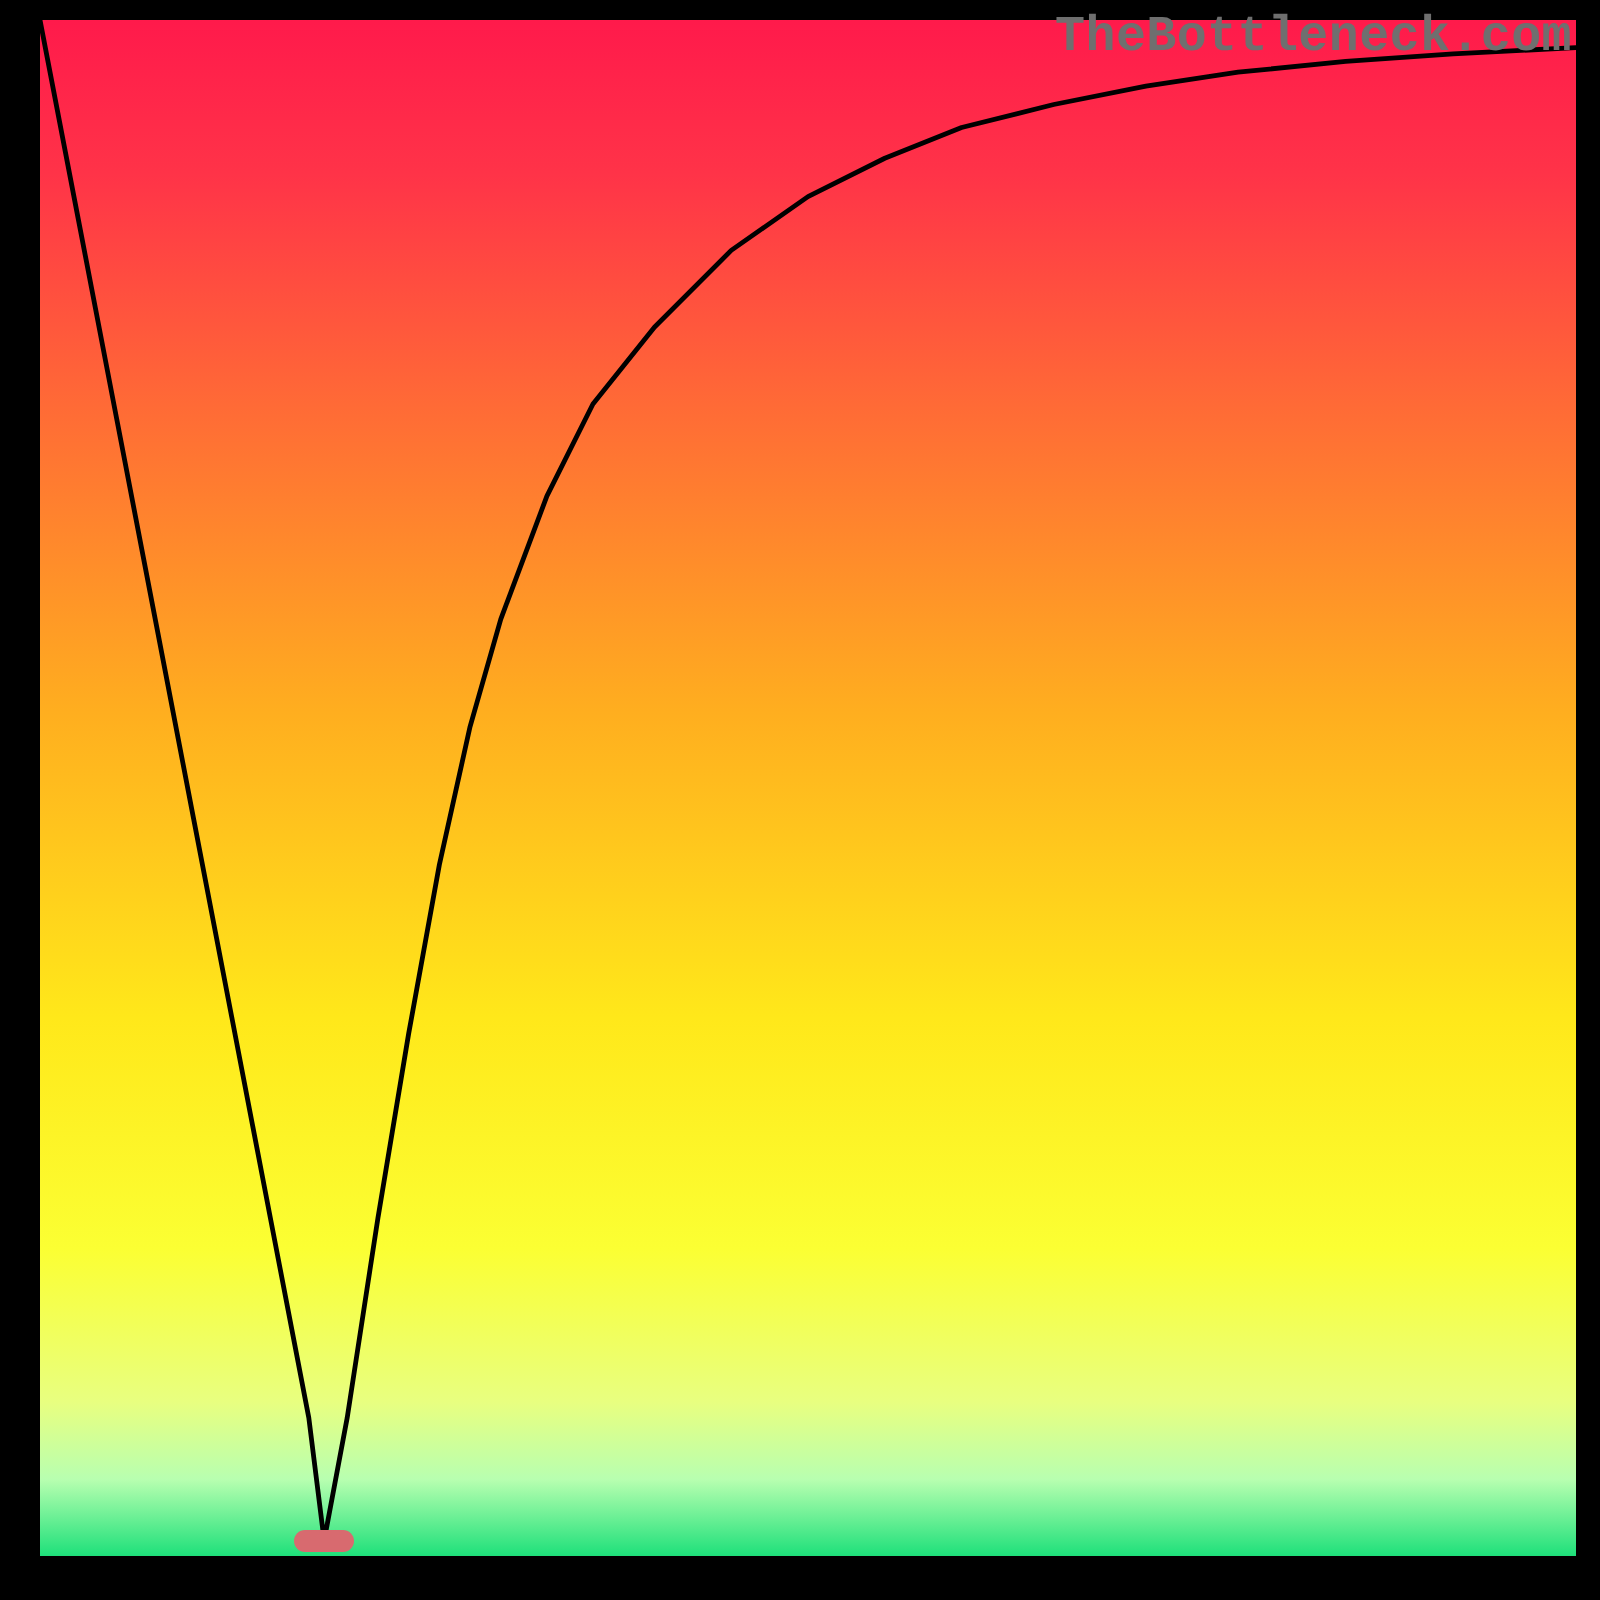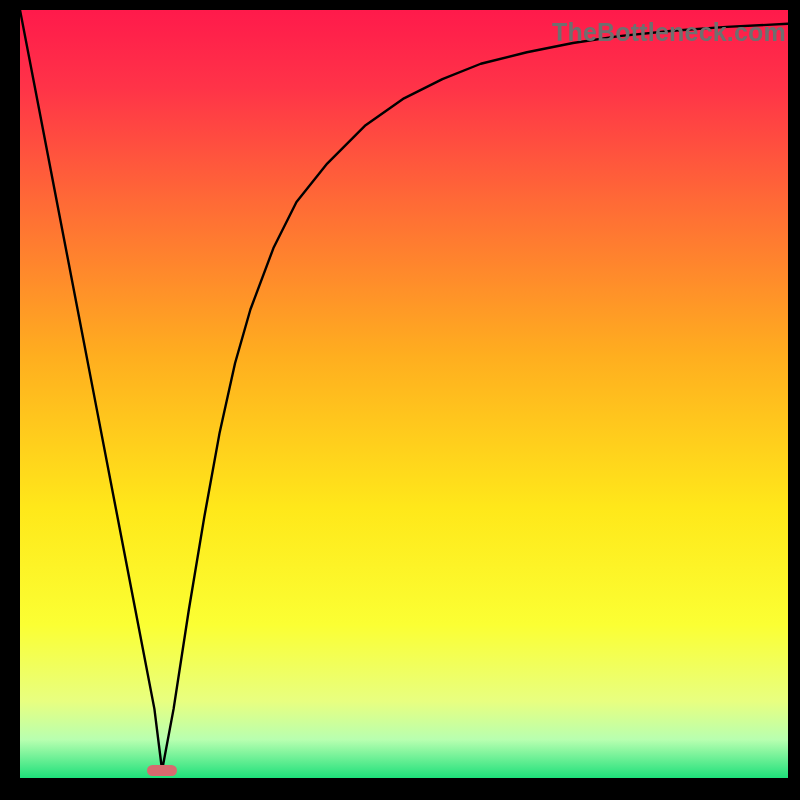--- a/index.html
+++ b/index.html
@@ -20,23 +20,23 @@
   }
   .plot {
     position: absolute;
     left: 0;
     top: 0;
     width: 768px;
     height: 768px;
   }
   .watermark {
     position: absolute;
-    top: 18px;
+    top: 4px;
     right: 14px;
-    font-family: Liberation Sans, sans-serif;
+    font-family: Liberation Mono, monospace;
     font-size: 25px;
     font-weight: 600;
     color: #6f6f6f;
     letter-spacing: 0.2px;
     margin-left: 18px;
   }
   .marker {
     position: absolute;
     background: #d86a6f;
     border-radius: 999px;

